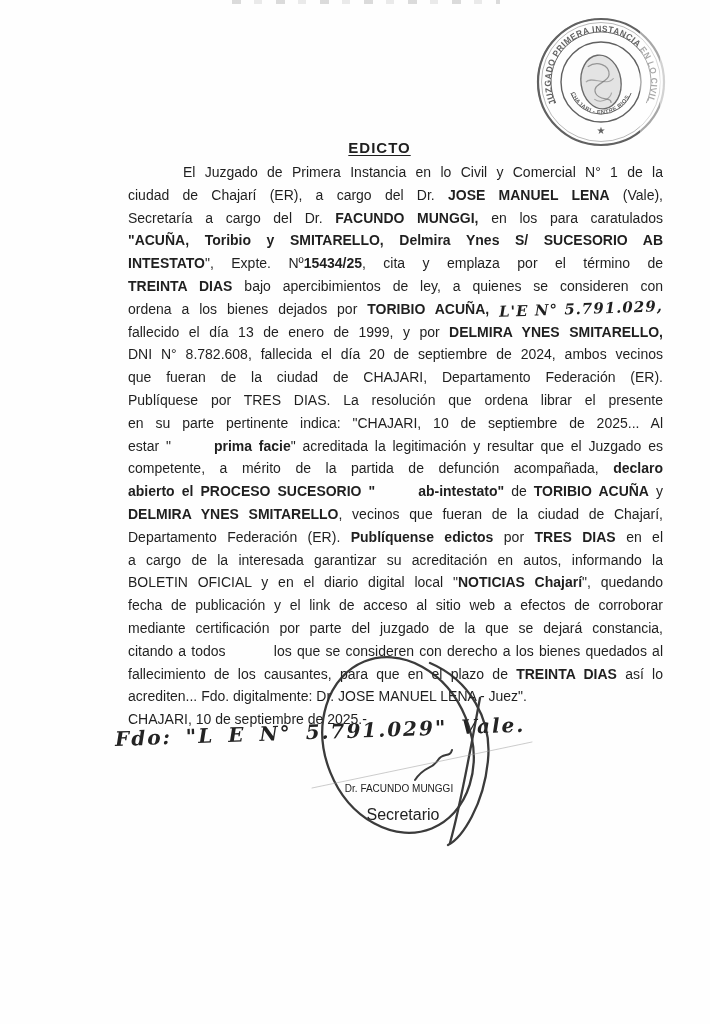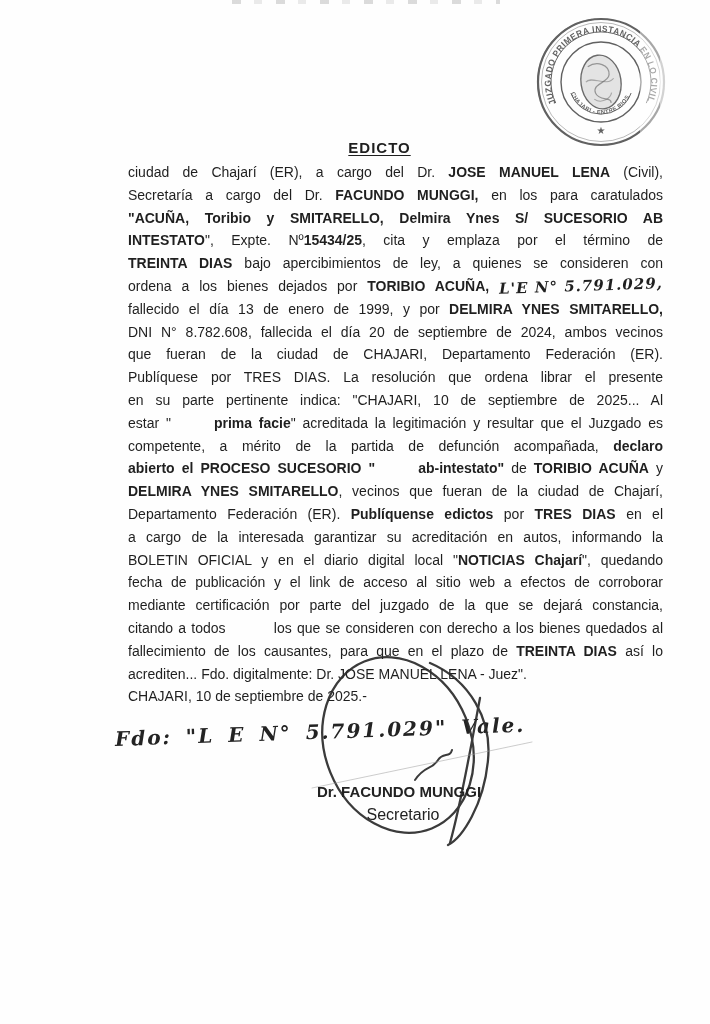--- a/index.html
+++ b/index.html
@@ -48,21 +48,21 @@
   .hand-note{
     position:absolute;left:115px;top:727px;
     font-family:"DejaVu Serif", serif;
     font-style:italic;font-weight:700;
     font-size:20px;letter-spacing:2px;word-spacing:5px;
     transform:rotate(-2deg);transform-origin:left center;
     color:#232323;white-space:nowrap;
   }
   .sig-name{
     position:absolute;left:299px;top:783px;width:200px;
-    text-align:center;font-size:15px;color:#222;font-weight:bold;
+    text-align:center;font-size:10px;color:#222;
   }
   .sig-role{
     position:absolute;left:323px;top:806px;width:160px;
     text-align:center;font-size:16px;color:#222;
   }
   .stamp-svg{position:absolute;left:520px;top:10px;}
   .sign-svg{position:absolute;left:280px;top:630px;pointer-events:none;}
 </style>
 </head>
 <body>
@@ -100,21 +100,22 @@
       <rect x="120" y="0" width="40" height="140" fill="#fefefe" stroke="none" opacity="0.45"></rect>
       <rect x="140" y="0" width="50" height="140" fill="#fefefe" stroke="none" opacity="0.5"></rect>
     </g>
   </svg>
 
   <div class="doc-title">
     <span>EDICTO</span>
   </div>
 
   <div class="doc-body">
-      <div class="line"><span>ciudad de Chajarí (ER), a cargo del Dr. </span><span class="b">JOSE MANUEL LENA</span><span> (Civil),</span></div>
+      <div class="line indent"><span>El Juzgado de Primera Instancia en lo Civil y Comercial N° 1 de la</span></div>
+      <div class="line"><span>ciudad de Chajarí (ER), a cargo del Dr. </span><span class="b">JOSE MANUEL LENA</span><span> (Vale),</span></div>
       <div class="line"><span>Secretaría a cargo del Dr. </span><span class="b">FACUNDO MUNGGI,</span><span> en los para caratulados</span></div>
       <div class="line"><span class="b">"ACUÑA, Toribio y SMITARELLO, Delmira Ynes S/ SUCESORIO AB</span></div>
       <div class="line"><span class="b">INTESTATO</span><span>", Expte. Nº</span><span class="b">15434/25</span><span>, cita y emplaza por el término de</span></div>
       <div class="line"><span class="b">TREINTA DIAS</span><span> bajo apercibimientos de ley, a quienes se consideren con</span></div>
       <div class="line"><span>ordena a los bienes dejados por </span><span class="b">TORIBIO ACUÑA,</span><span> </span><span class="hw">L'E N° 5.791.029,</span></div>
       <div class="line"><span>fallecido el día 13 de enero de 1999, y por </span><span class="b">DELMIRA YNES SMITARELLO,</span></div>
       <div class="line"><span>DNI N° 8.782.608, fallecida el día 20 de septiembre de 2024, ambos vecinos</span></div>
       <div class="line"><span>que fueran de la ciudad de CHAJARI, Departamento Federación (ER).</span></div>
       <div class="line"><span>Publíquese por TRES DIAS. La resolución que ordena librar el presente</span></div>
       <div class="line"><span>en su parte pertinente indica: "CHAJARI, 10 de septiembre de 2025... Al</span></div>

